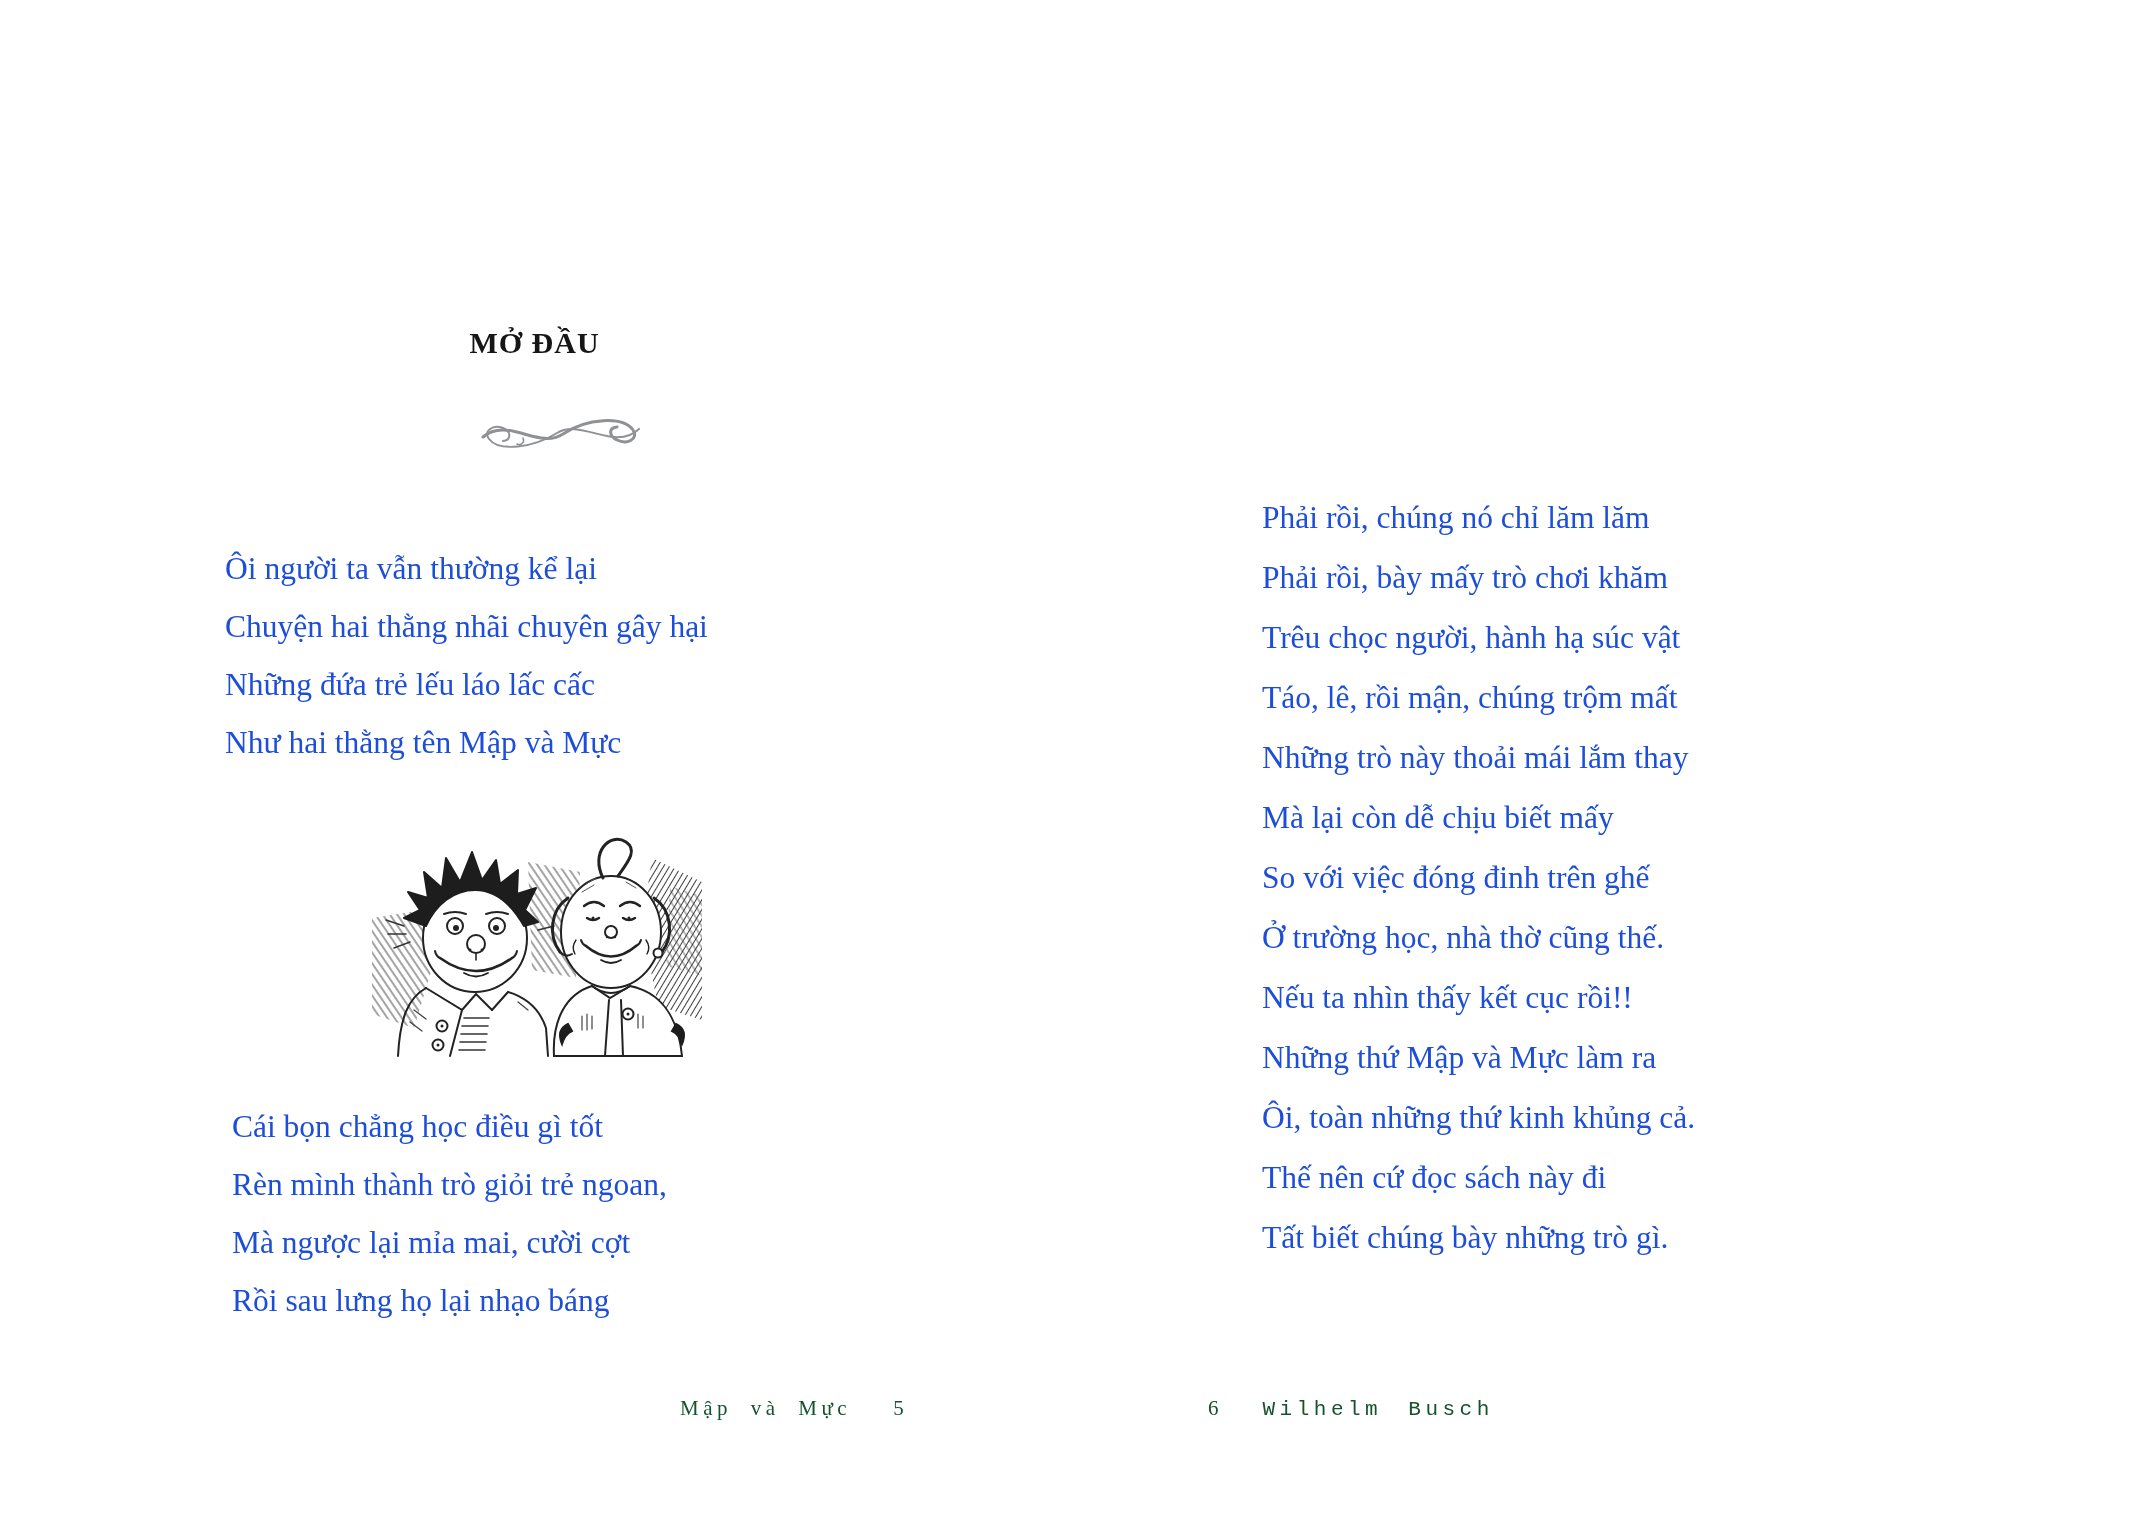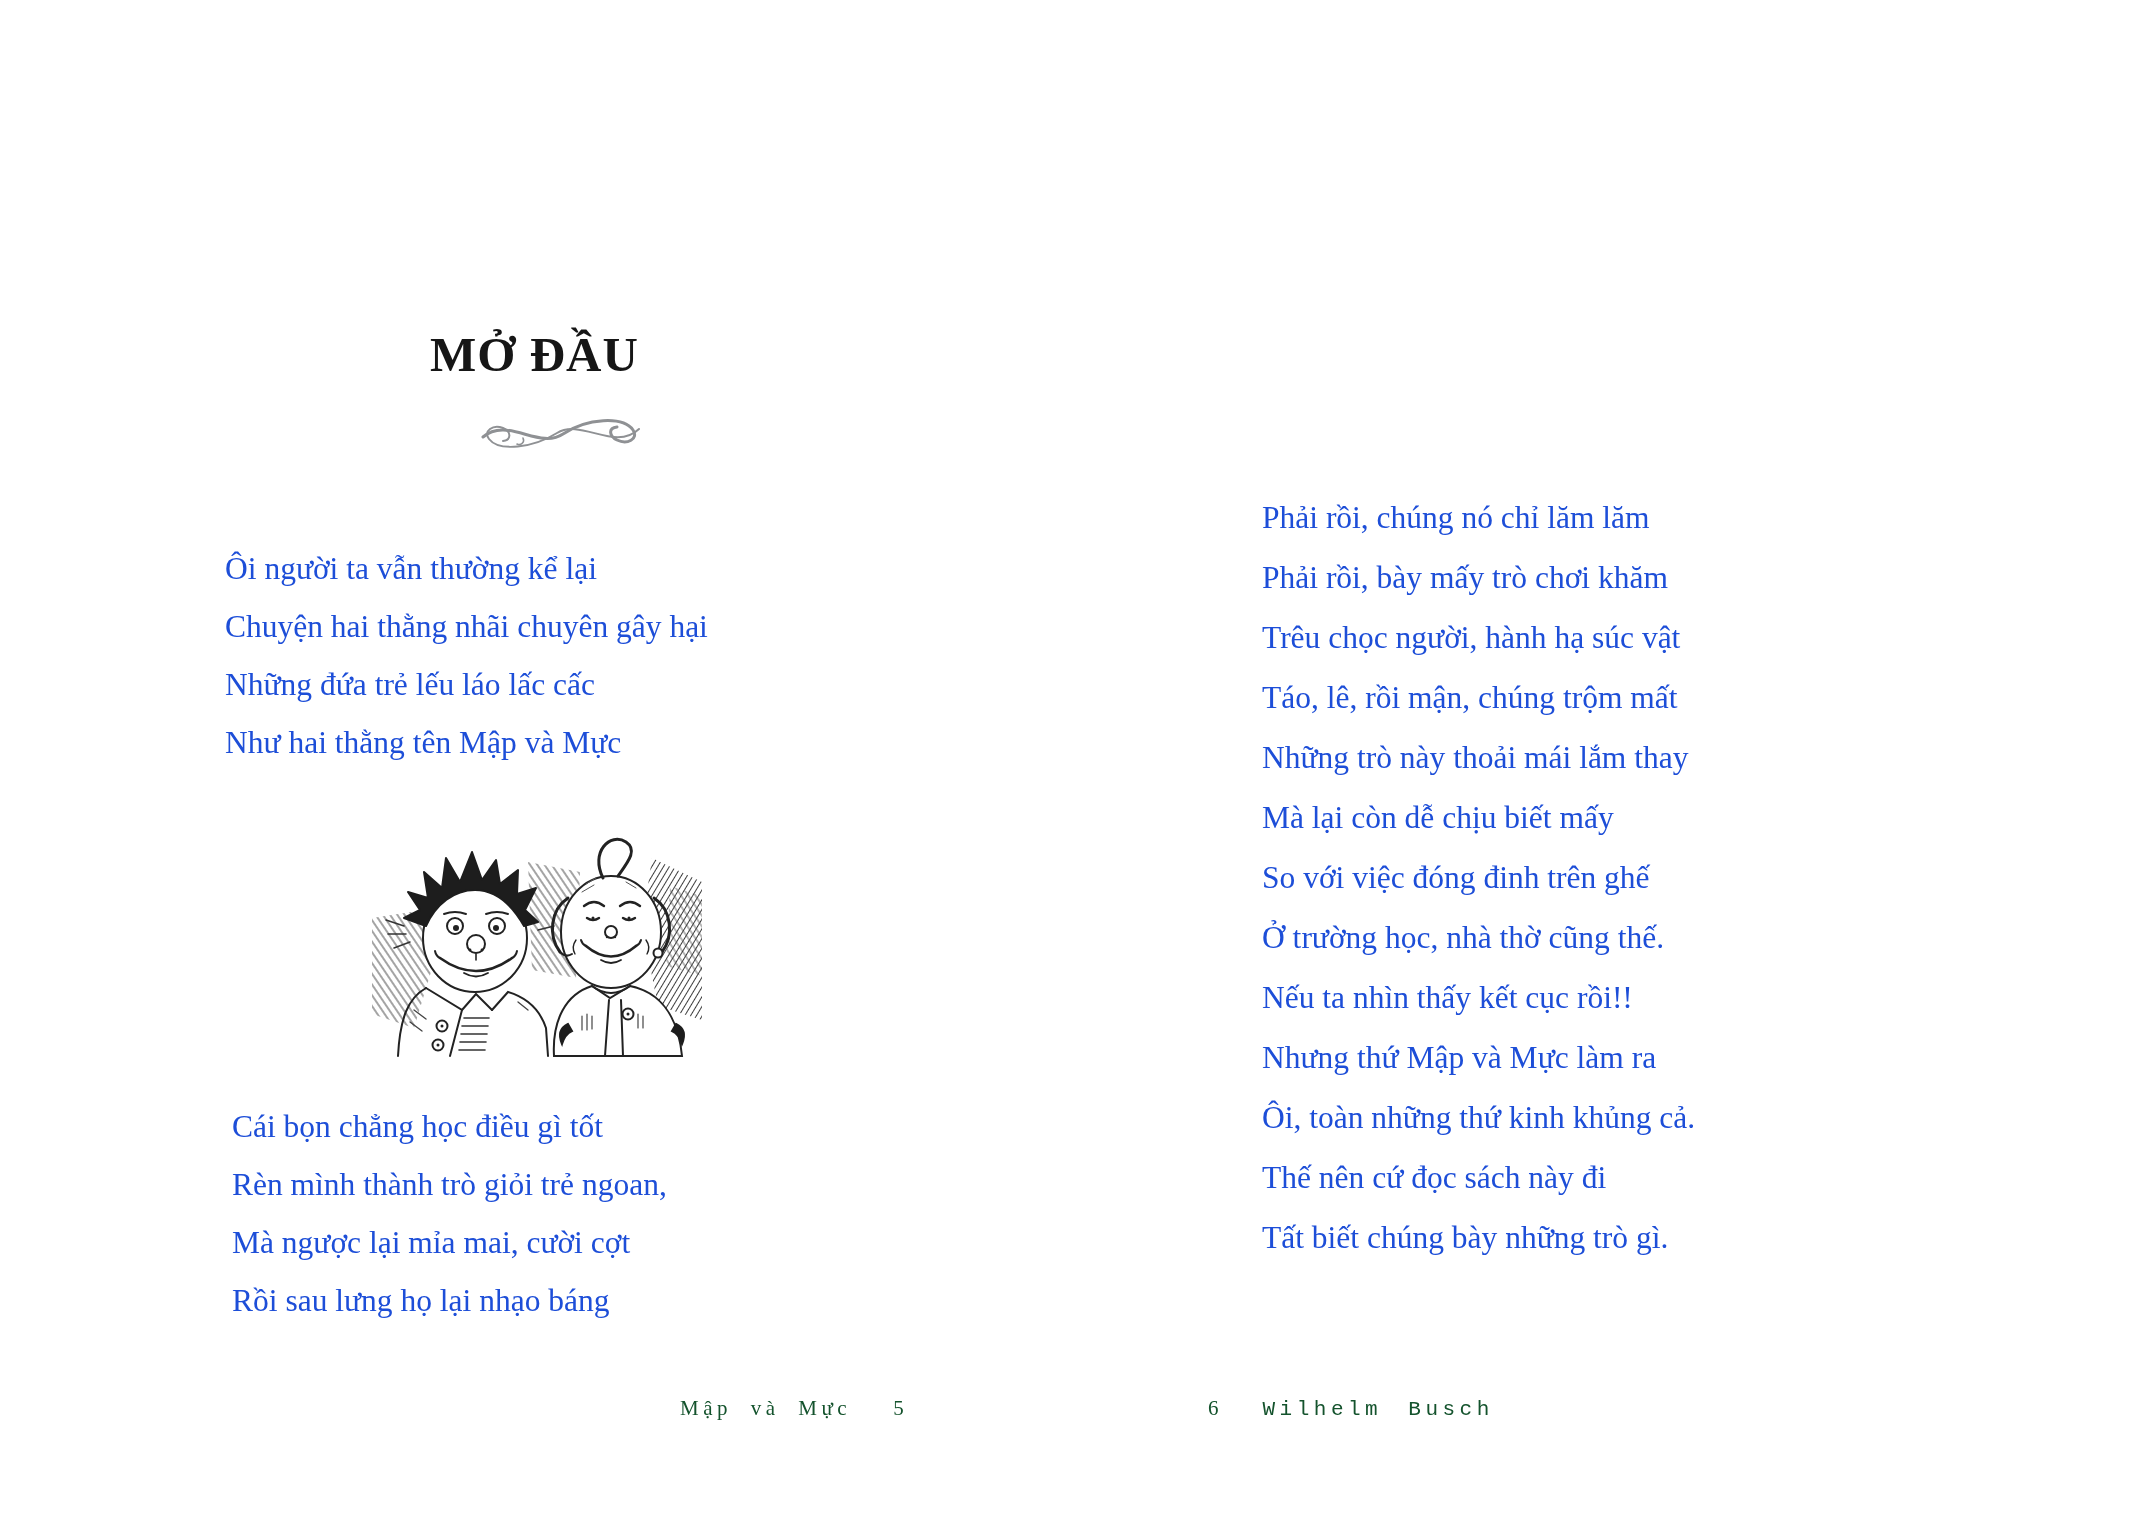--- a/index.html
+++ b/index.html
@@ -12,21 +12,21 @@
     overflow: hidden;
   }
   .abs { position: absolute; }
 
   
   .chapter-title {
     left: 0; top: 326px; width: 1069px;
     text-align: center;
     font-family: "Liberation Serif", serif;
     font-weight: 700;
-    font-size: 49px;
+    font-size: 30px;
     letter-spacing: 1px;
     color: #161616;
     white-space: nowrap;
   }
 
   
   .ornament { left: 477px; top: 412px; width: 168px; height: 42px; }
 
   
   .stanza { white-space: nowrap; }
@@ -217,21 +217,21 @@
     <div id="stanza-right" class="abs stanza">
       <div class="poem-line">Phải rồi, chúng nó chỉ lăm lăm</div>
       <div class="poem-line">Phải rồi, bày mấy trò chơi khăm</div>
       <div class="poem-line">Trêu chọc người, hành hạ súc vật</div>
       <div class="poem-line">Táo, lê, rồi mận, chúng trộm mất</div>
       <div class="poem-line">Những trò này thoải mái lắm thay</div>
       <div class="poem-line">Mà lại còn dễ chịu biết mấy</div>
       <div class="poem-line">So với việc đóng đinh trên ghế</div>
       <div class="poem-line">Ở trường học, nhà thờ cũng thế.</div>
       <div class="poem-line">Nếu ta nhìn thấy kết cục rồi!!</div>
-      <div class="poem-line">Nhưng thứ Mập và Mực làm ra</div>
+      <div class="poem-line">Những thứ Mập và Mực làm ra</div>
       <div class="poem-line">Ôi, toàn những thứ kinh khủng cả.</div>
       <div class="poem-line">Thế nên cứ đọc sách này đi</div>
       <div class="poem-line">Tất biết chúng bày những trò gì.</div>
     </div>
 
     <div id="footer-right" class="abs footer">
       <span class="page-num">6</span><span class="tracked author">Wilhelm Busch</span>
     </div>
   </div>
 

